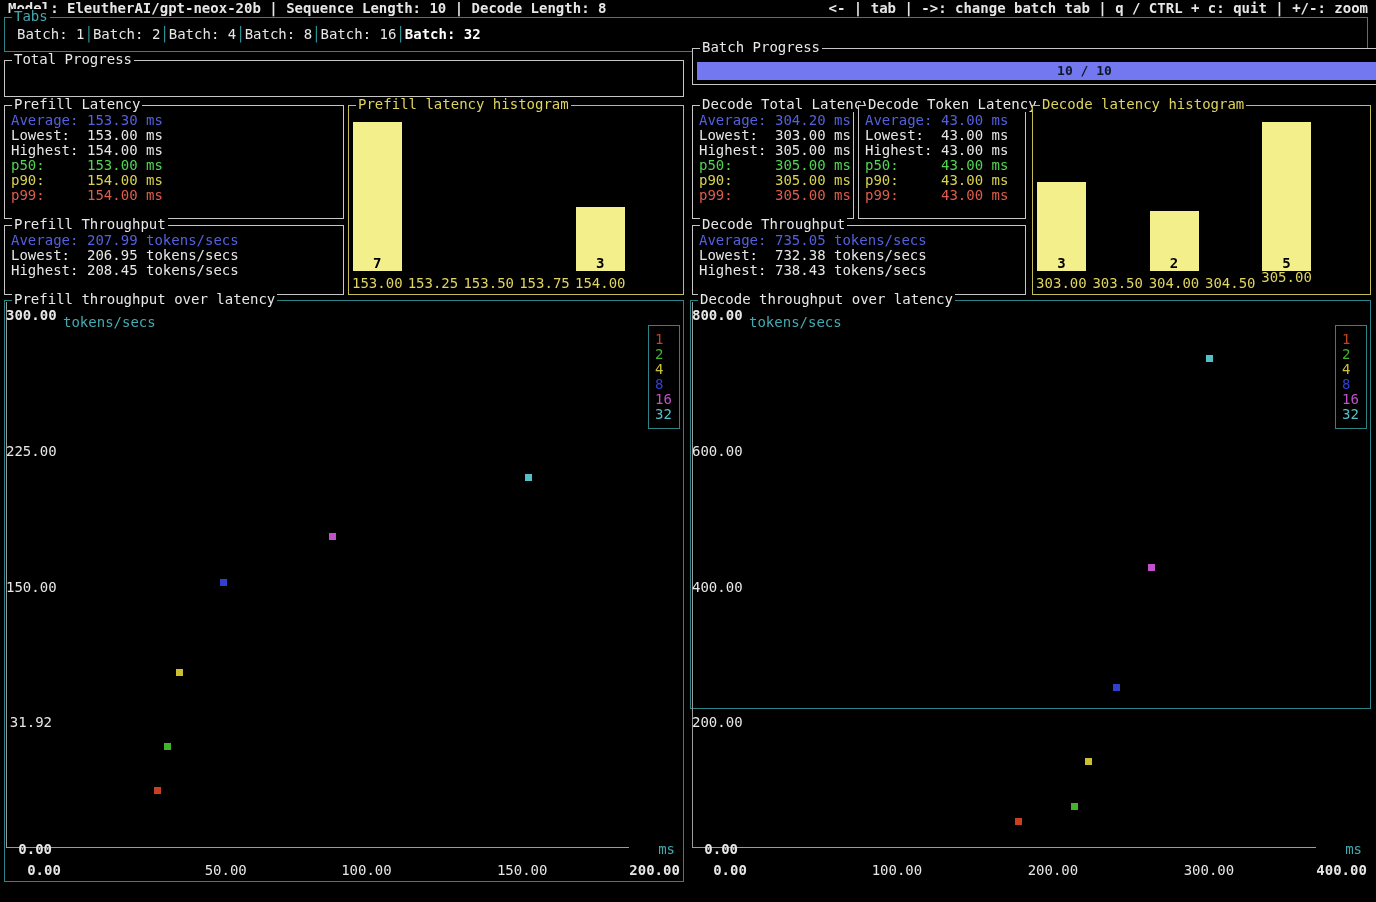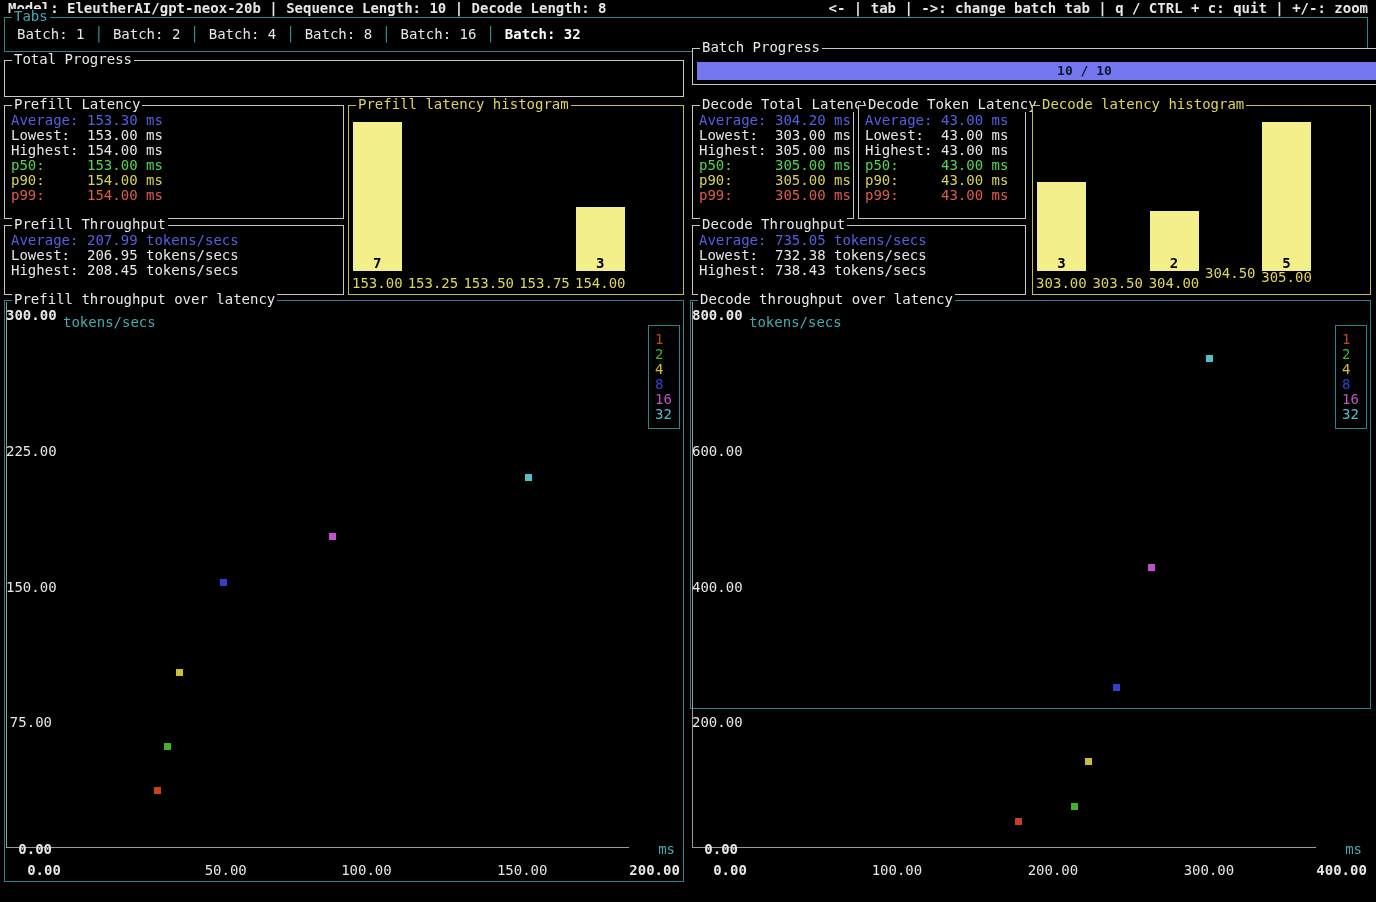--- a/index.html
+++ b/index.html
@@ -9,21 +9,21 @@
   .panel{position:absolute;border:1px solid #c4c4c4;background:#000;box-sizing:border-box;}
   .b-teal{border-color:#2c8388;padding-left:32px;}
   .b-yellow{border-color:#c5bd52;}
   .b-gray{border-color:#c6c6c6;}
   .ptitle{position:absolute;top:-9px;left:7px;background:#000;padding:0 2px;white-space:nowrap;}
   .t-white{color:#e8e8e8;}
   .t-teal{color:#43aab2;}
   .t-yellow{color:#ded45e;}
   .body{position:absolute;left:1px;right:1px;top:1px;bottom:1px;}
   .hdr{font-weight:bold;white-space:nowrap;}
-  .tabstrip{position:absolute;left:12px;top:9px;display:flex;gap:10px;white-space:nowrap;align-items:center;}
+  .tabstrip{position:absolute;left:12px;top:9px;display:flex;gap:0;white-space:nowrap;align-items:center;}
   .tabsep{color:#2f9ba3;}
   .tab.active{font-weight:bold;color:#fff;}
   .pbar{position:absolute;left:4px;right:4px;top:13px;height:18px;text-align:center;
         font-size:13px;line-height:18px;font-weight:bold;}
   .stat-row{display:flex;height:15px;white-space:nowrap;}
   .stat-label{width:76px;flex:none;}
   .statbody{position:absolute;left:6px;right:2px;top:7px;}
   .bar{position:absolute;}
   .bar .cnt{position:absolute;bottom:0;left:0;width:100%;text-align:center;color:#000;font-weight:bold;}
   .tick{position:absolute;white-space:nowrap;}
@@ -205,35 +205,35 @@
   <div class="body">
       <div class="bar" style="left: 2.97px; bottom: 22px; width: 49px; height: 89px; background: rgb(243, 239, 139);">
         <div class="cnt">3</div>
       </div>
       <div class="tick" style="left: 2.12px; bottom: 2px; color: rgb(222, 212, 94);">303.00</div>
       <div class="tick" style="left: 58.4px; bottom: 2px; color: rgb(222, 212, 94);">303.50</div>
       <div class="bar" style="left: 115.53px; bottom: 22px; width: 49px; height: 60px; background: rgb(243, 239, 139);">
         <div class="cnt">2</div>
       </div>
       <div class="tick" style="left: 114.68px; bottom: 2px; color: rgb(222, 212, 94);">304.00</div>
-      <div class="tick" style="left: 170.96px; bottom: 12px; color: rgb(222, 212, 94);">304.50</div>
+      <div class="tick" style="left: 170.96px; bottom: 2px; color: rgb(222, 212, 94);">304.50</div>
       <div class="bar" style="left: 228.09px; bottom: 22px; width: 49px; height: 149px; background: rgb(243, 239, 139);">
         <div class="cnt">5</div>
       </div>
       <div class="tick" style="left: 227.24px; bottom: 8px; color: rgb(222, 212, 94);">305.00</div>
     </div>
 </div>
 
 <div class="panel b-teal" style="left:4px;top:300px;width:680px;height:582px;">
   <span class="ptitle t-white">Prefill throughput over latency</span>
   <div class="body">
       <div style="left: 49px; top: 13px; width: 1px; height: 545px; background: rgb(156, 156, 156);"></div>
       <div style="left: 49px; top: 557px; width: 623px; height: 1px; background: rgb(156, 156, 156);"></div>
       <div class="tick" style="left: 0px; width: 46px; top: 540px; text-align: right; font-weight: bold;">0.00</div>
-      <div class="tick" style="left: 0px; width: 46px; top: 413px; text-align: right; font-weight: normal;">75.00</div>
+      <div class="tick" style="left: 0px; width: 46px; top: 413px; text-align: right; font-weight: normal;">31.92</div>
       <div class="tick" style="left: 0px; width: 46px; top: 278px; text-align: right; font-weight: normal;">150.00</div>
       <div class="tick" style="left: 0px; width: 46px; top: 142px; text-align: right; font-weight: normal;">225.00</div>
       <div class="tick" style="left: 0px; width: 46px; top: 6px; text-align: right; font-weight: bold;">300.00</div>
       <div class="tick" style="left: 21.2px; top: 561px; font-weight: bold;">0.00</div>
       <div class="tick" style="left: 183.625px; top: 561px; font-weight: normal; margin-left: 15px;">50.00</div>
       <div class="tick" style="left: 335.15px; top: 561px; font-weight: normal;">100.00</div>
       <div class="tick" style="left: 490.9px; top: 561px; font-weight: normal;">150.00</div>
       <div class="tick" style="left: 623.3px; top: 561px; font-weight: bold;">200.00</div>
       <div class="tick" style="left: 57px; top: 13px; color: rgb(67, 170, 178);">tokens/secs</div>
       <div class="tick" style="right: 7px; top: 540px; color: rgb(67, 170, 178);">ms</div>

